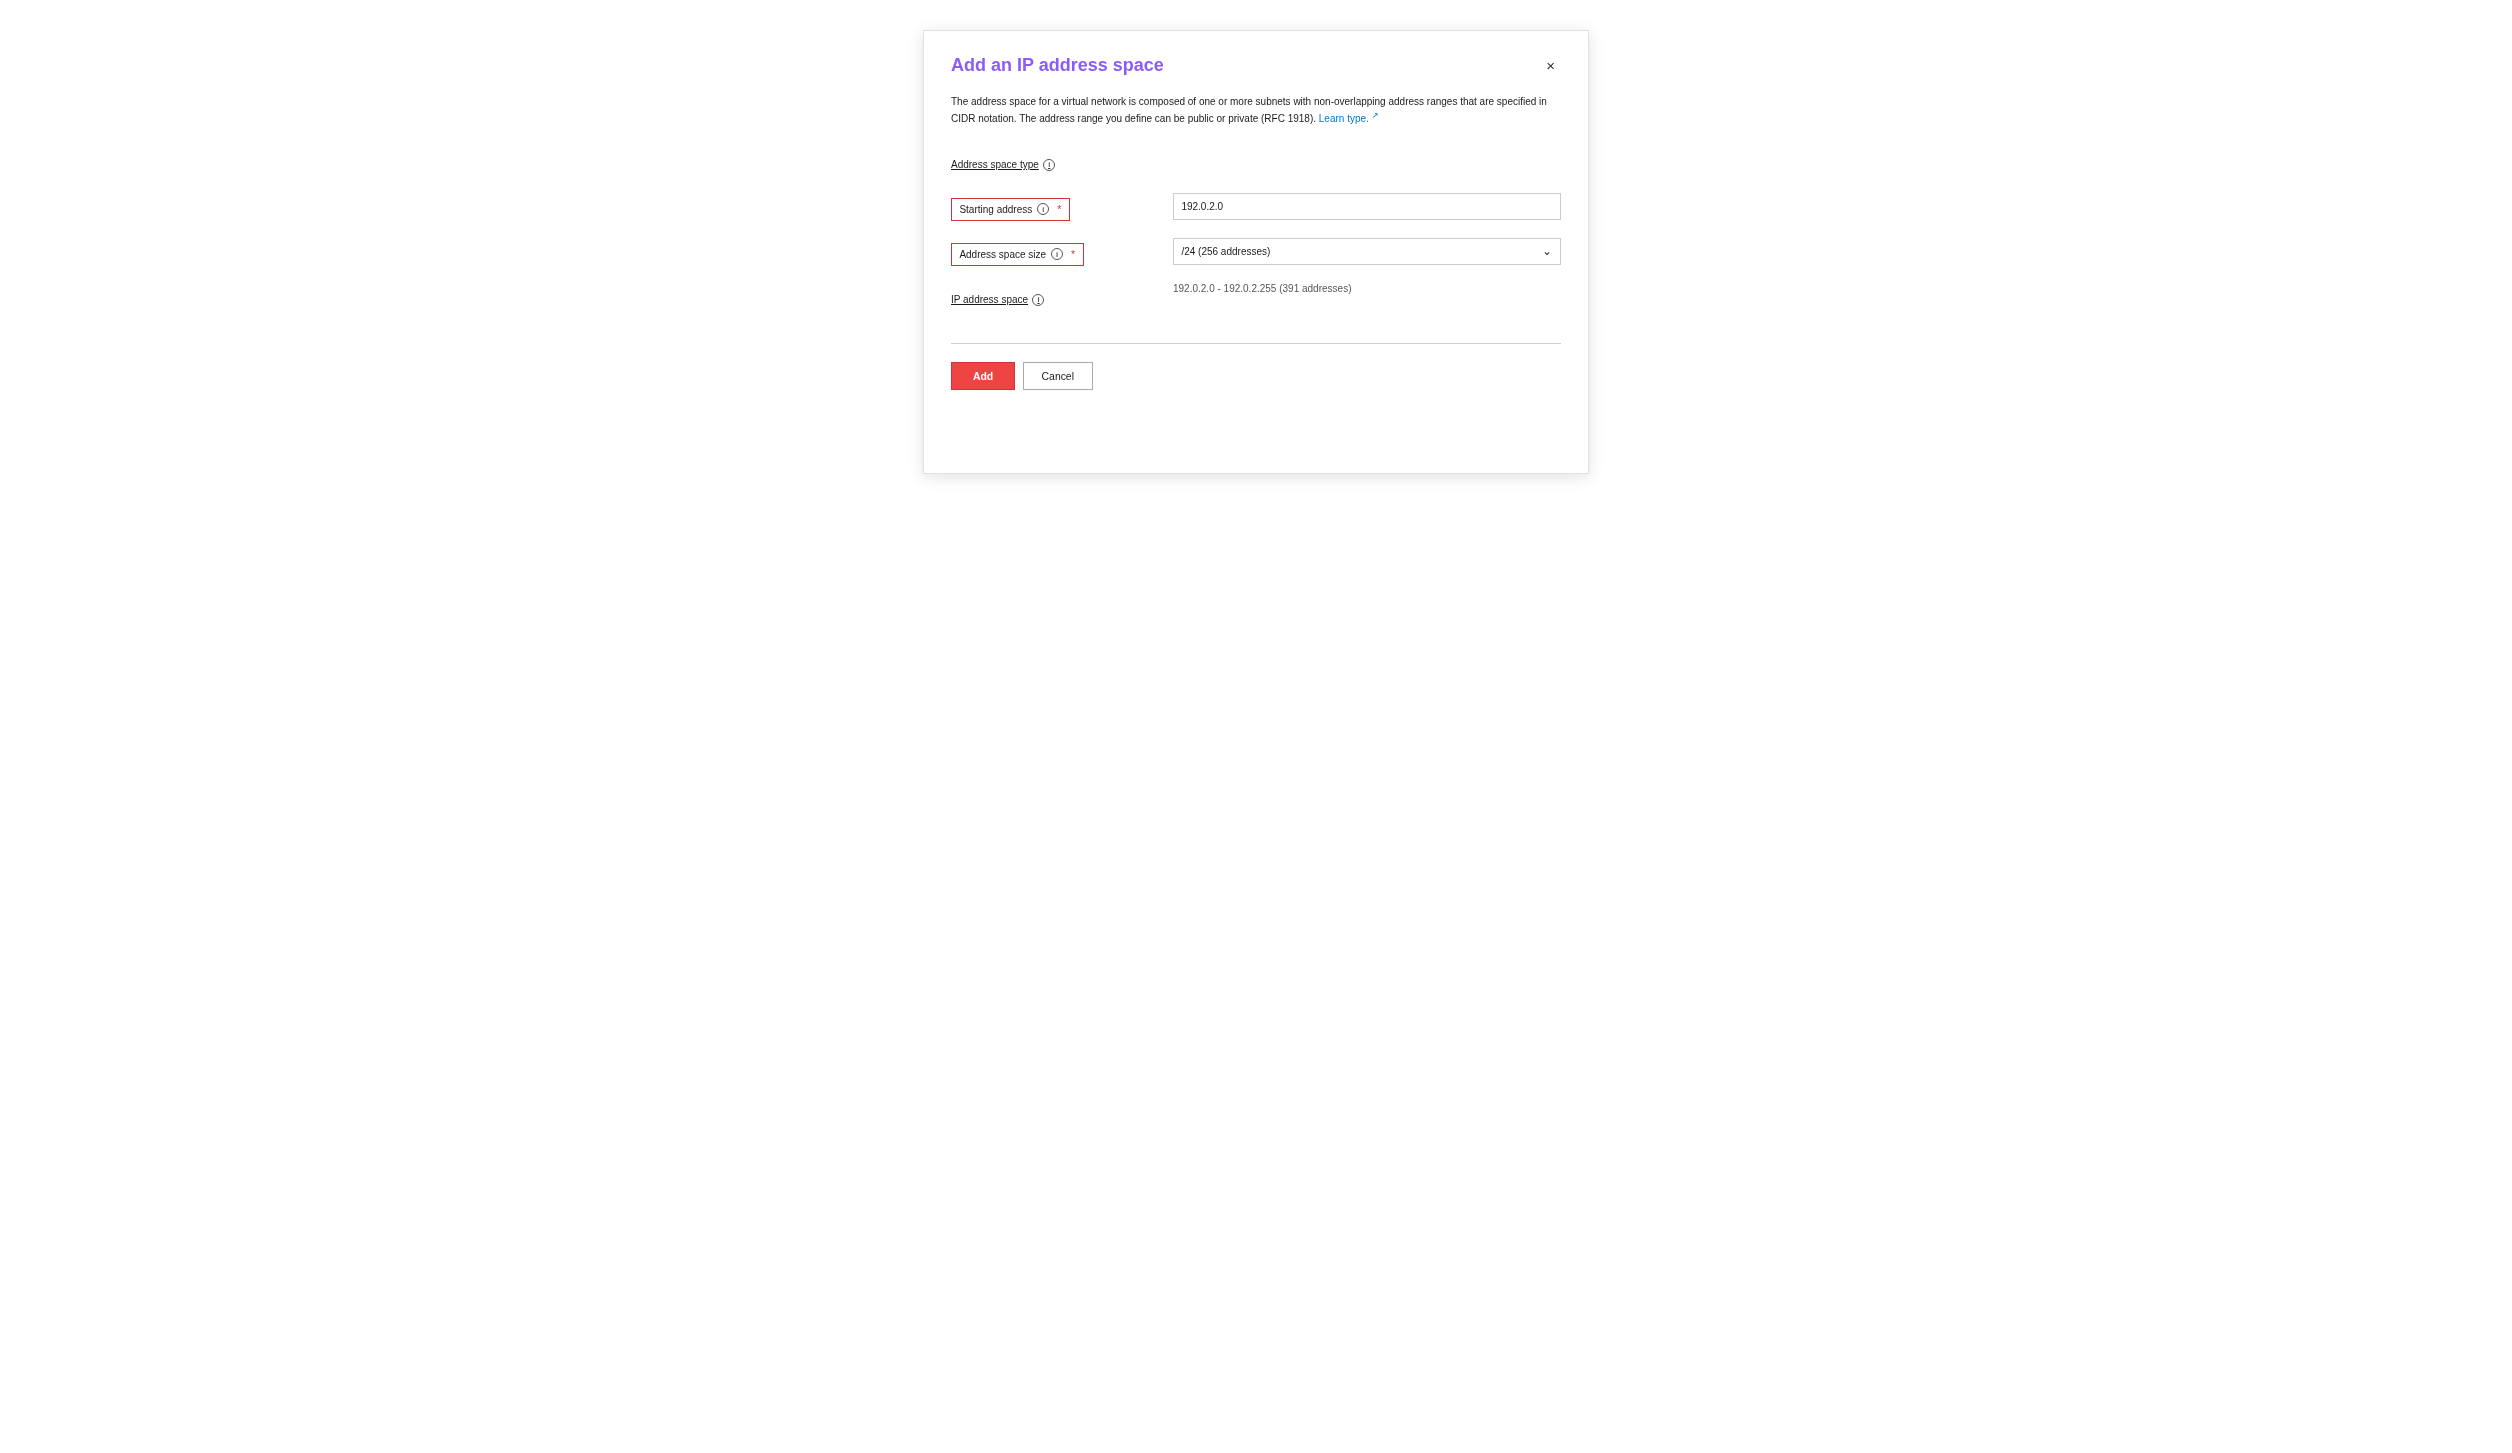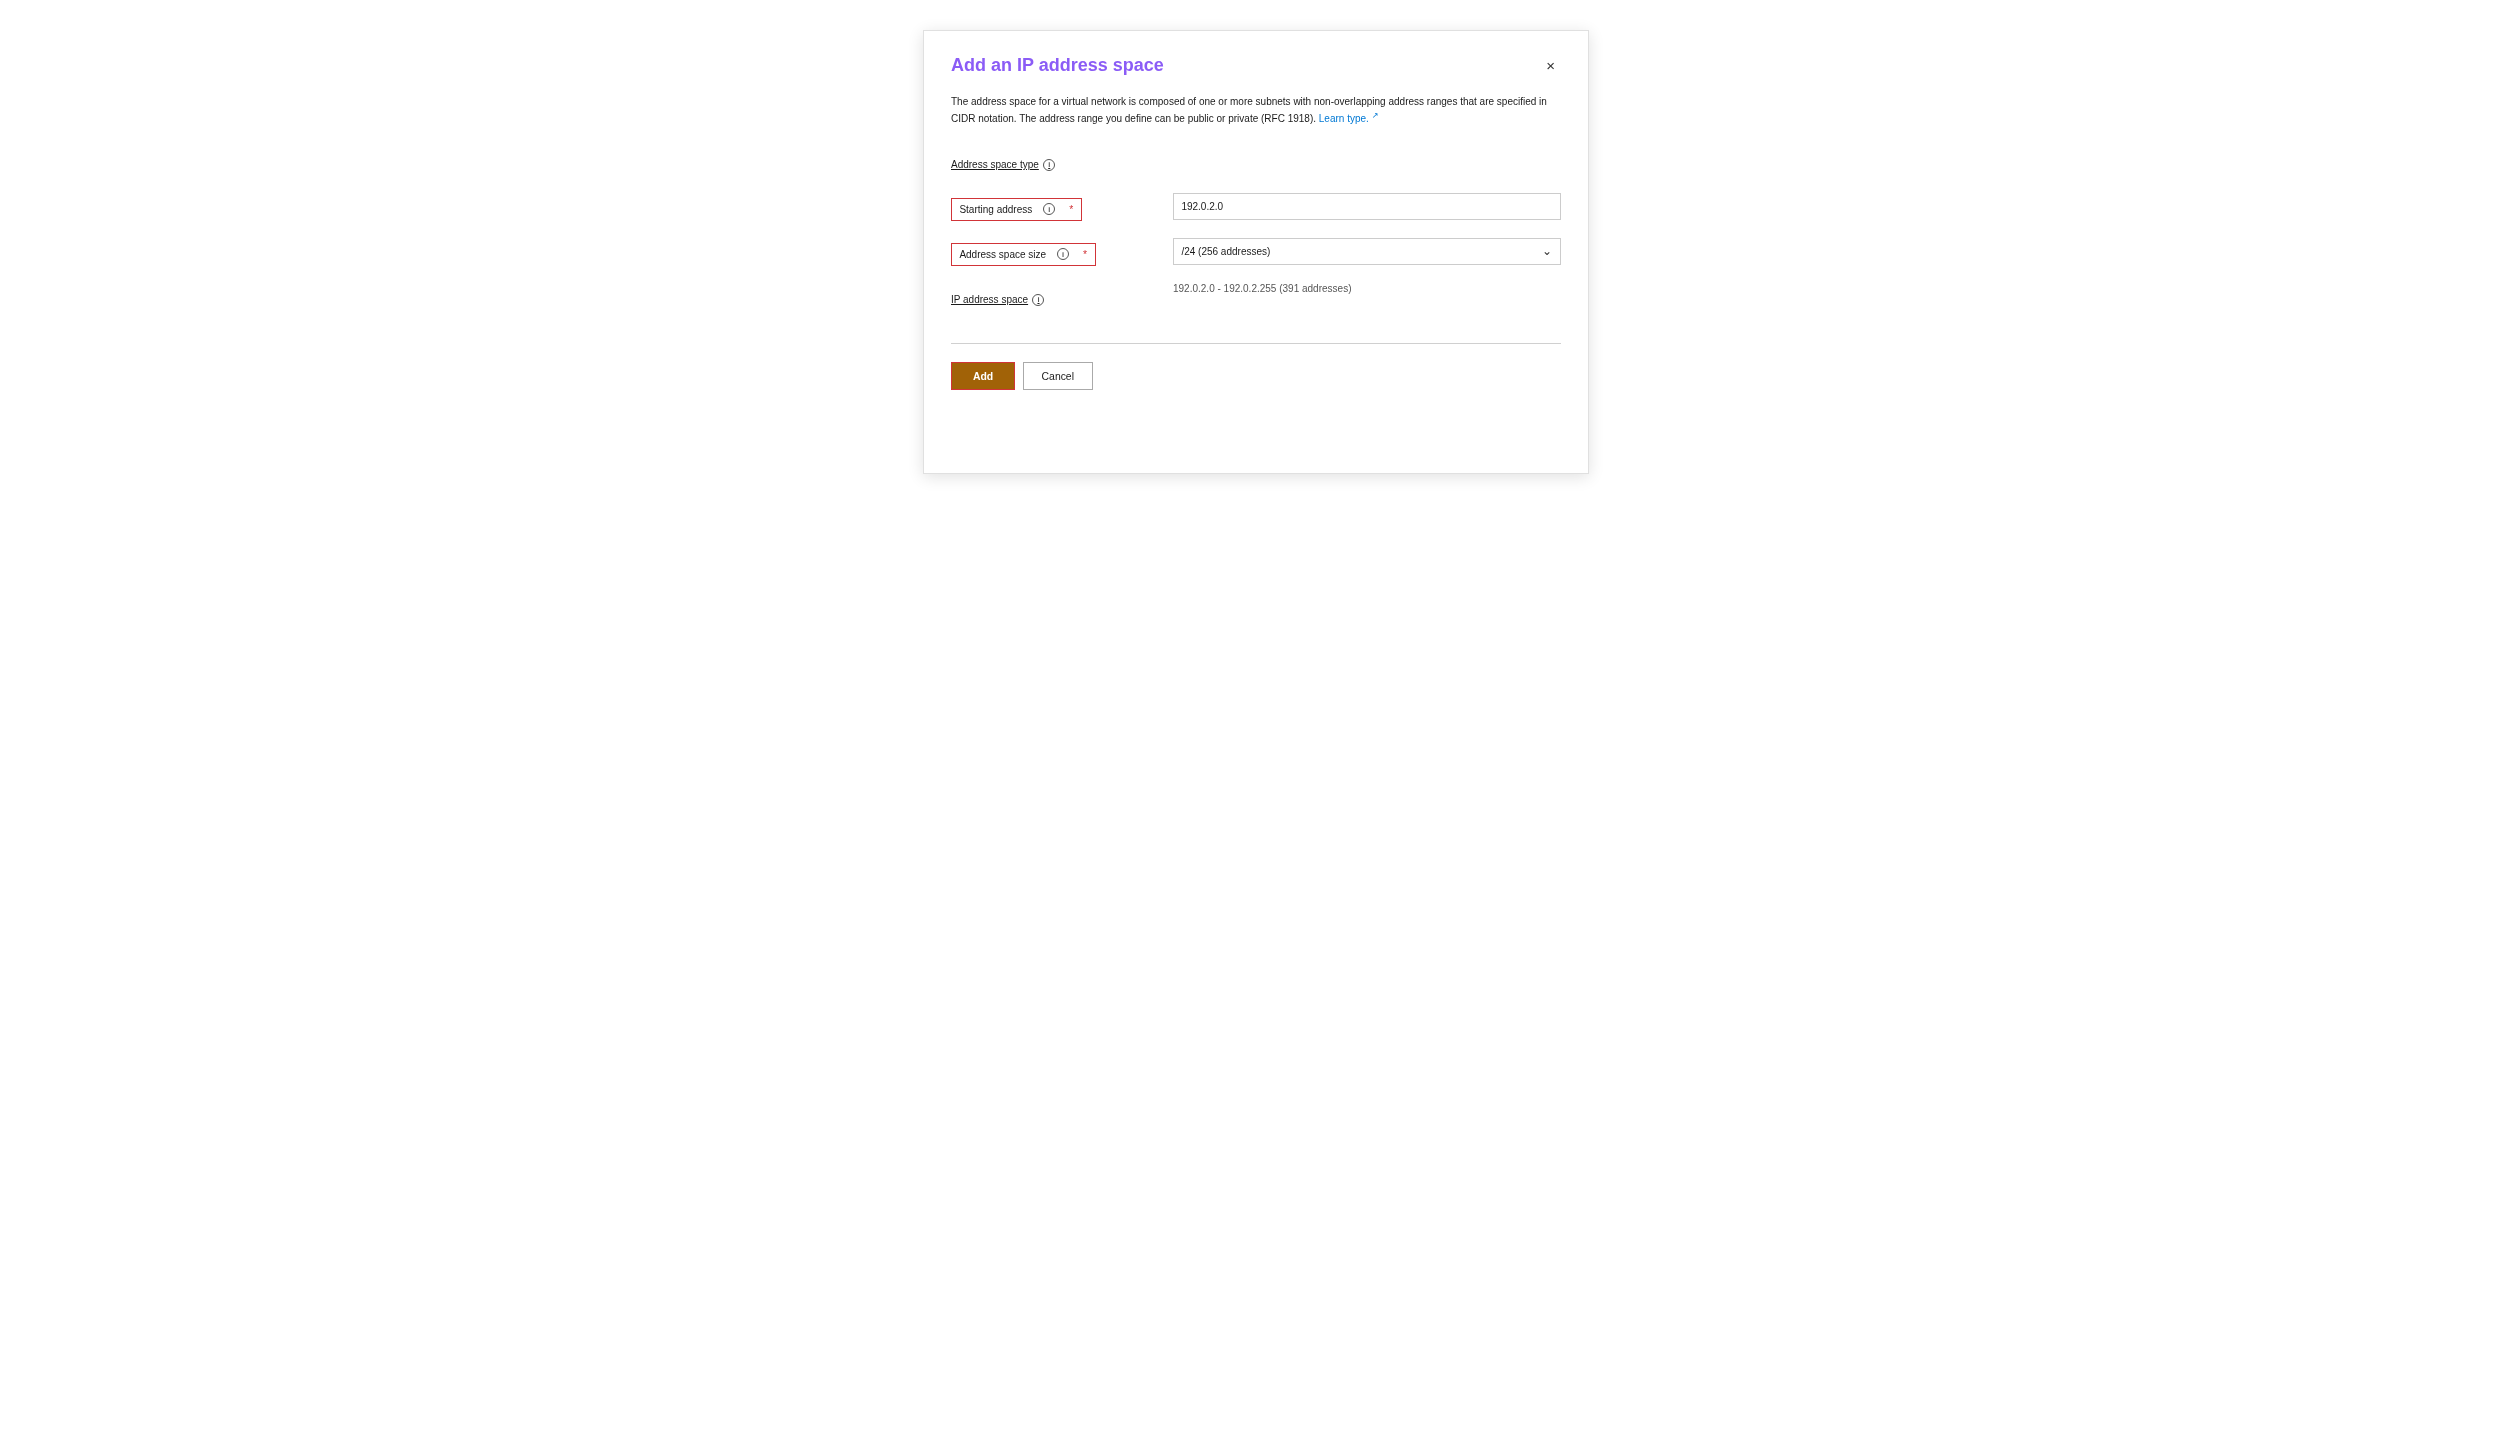--- a/index.html
+++ b/index.html
@@ -96,21 +96,21 @@
       display: flex;
       align-items: flex-start;
       padding-top: 4.4px;
     }
 
     .label-highlighted {
       border: 1.5px solid #d13438;
       padding: 4.4px 7.4px;
       display: inline-flex;
       align-items: center;
-      gap: 11px;
+      gap: 5px;
       font-size: 10px;
       color: #1a1a1a;
     }
 
     .required-star {
       color: #d13438;
       font-size: 10.4px;
       margin-left: 3px;
     }
 
@@ -230,21 +230,21 @@
       margin: 30px 0 18px 0;
     }
 
     .button-row {
       display: flex;
       gap: 7.4px;
       align-items: center;
     }
 
     .btn-primary {
-      background: #a16207;
+      background: #ef4444;
       color: #fff;
       border: 1.5px solid #d13438;
       padding: 6px 21px;
       font-size: 10.4px;
       font-weight: 600;
       cursor: pointer;
       height: 28px;
       min-width: 59px;
     }
 

